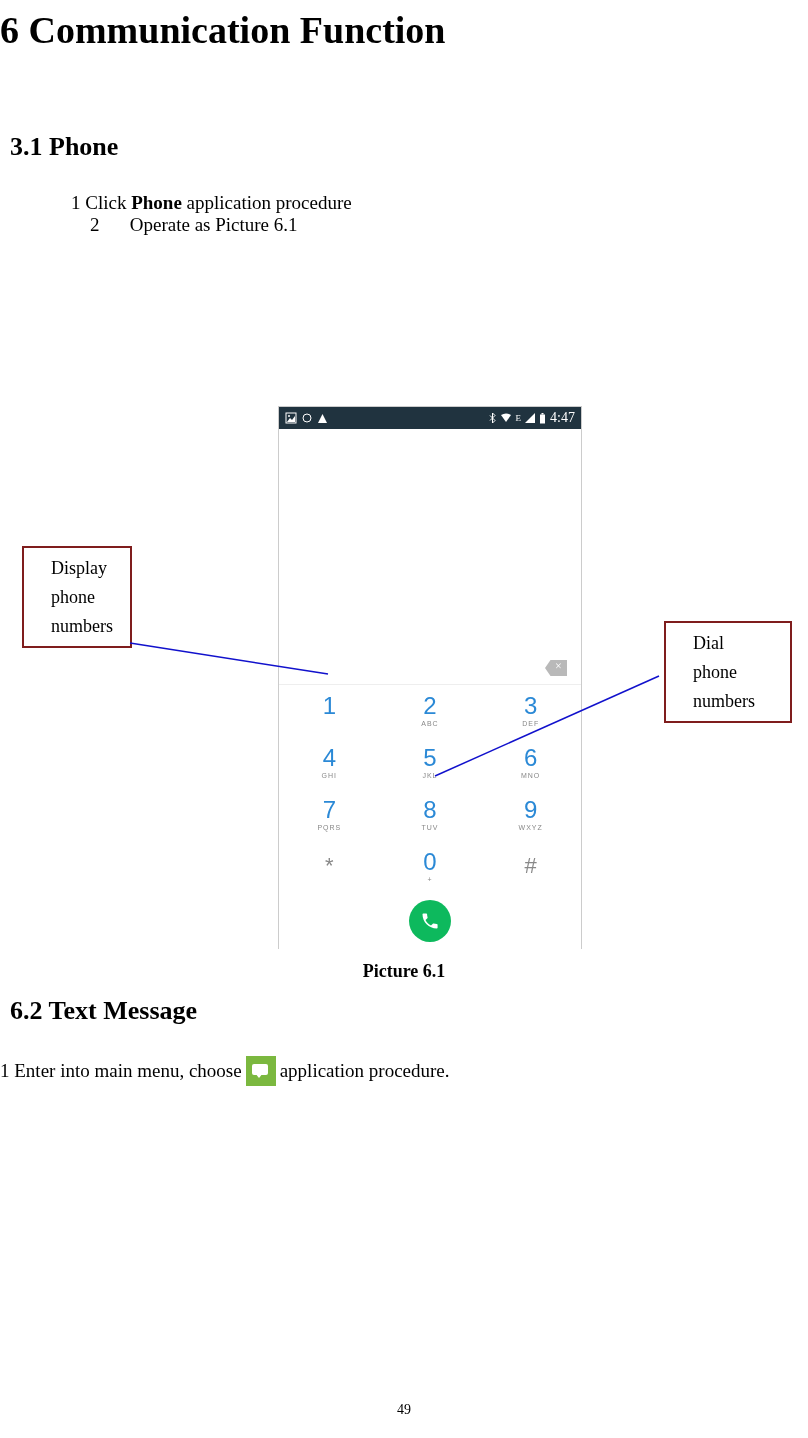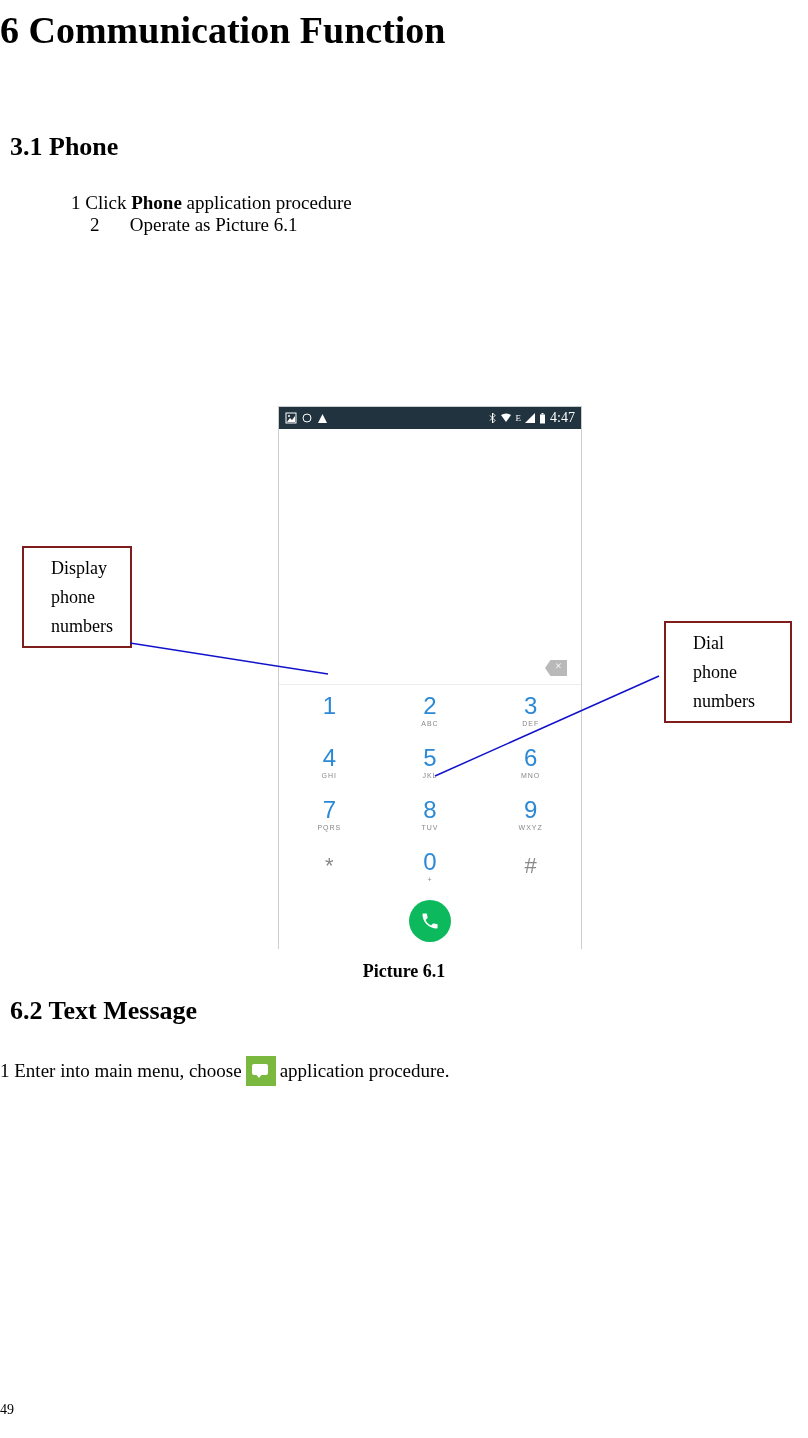--- a/index.html
+++ b/index.html
@@ -200,21 +200,21 @@
     width: 0;
     height: 0;
     border-left: 4px solid transparent;
     border-right: 4px solid transparent;
     border-top: 5px solid #fff;
   }
   .page-number {
     position: absolute;
     bottom: 20px;
     width: 100%;
-    text-align: left;
+    text-align: center;
     font-size: 14px;
   }
 </style>
 </head>
 <body>
 
 <div class="page-title">6 Communication Function</div>
 
 <div class="section-heading section-61">3.1 Phone</div>
 

